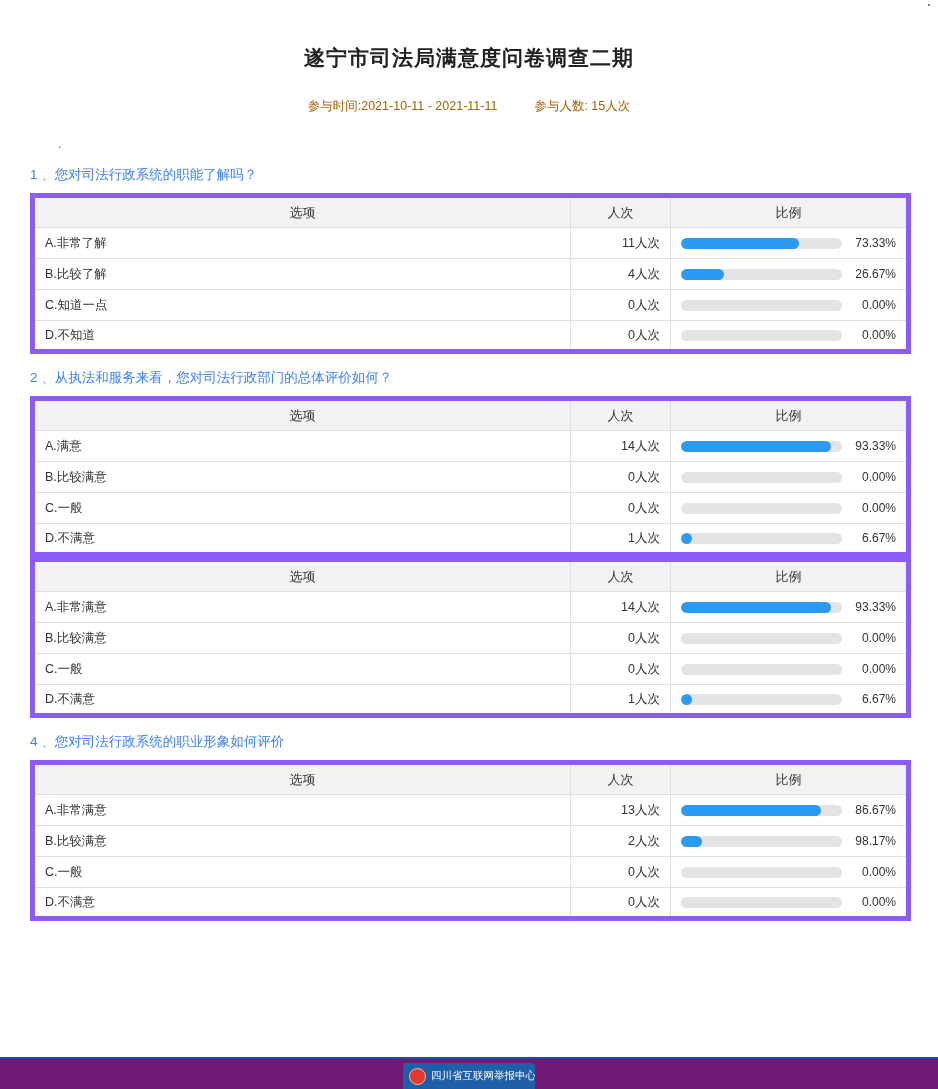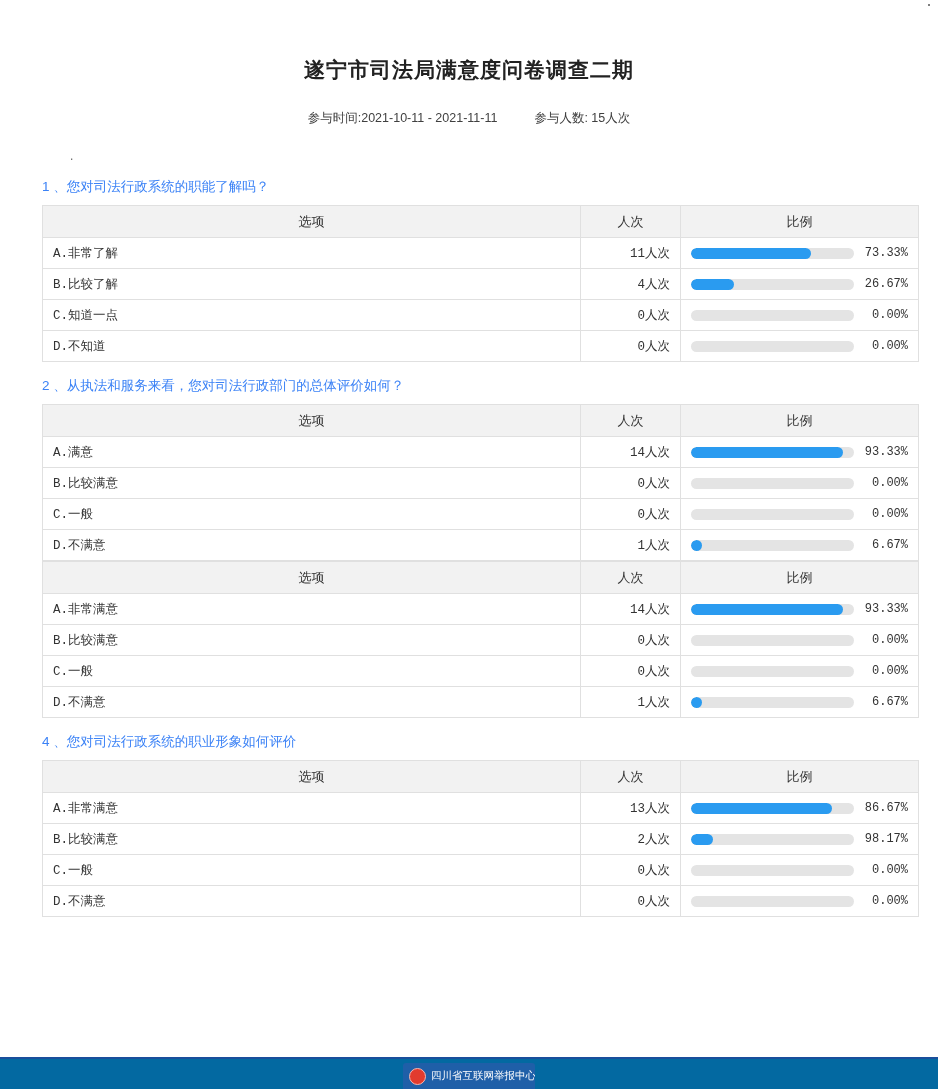--- a/index.html
+++ b/index.html
@@ -20,35 +20,35 @@
     position: absolute;
     top: 4px;
     right: 8px;
     width: 2px;
     height: 2px;
     background: #555;
     border-radius: 50%;
   }
   .page {
     width: 938px;
-    padding: 12px;
+    padding: 0;
   }
   .survey-title {
     text-align: center;
     font-size: 21px;
     font-weight: bold;
     color: #222222;
     padding-top: 44px;
     letter-spacing: 1px;
   }
   .meta-row {
     text-align: center;
     margin-top: 26px;
     font-size: 12.5px;
-    color: #404040;
+    color: #a16207;
   }
   .meta-row span {
     display: inline-block;
   }
   .meta-gap { width: 30px; display: inline-block; }
   .small-dot-row {
     margin-top: 22px;
     padding-left: 58px;
     font-size: 12px;
     color: #666;
@@ -60,22 +60,21 @@
   .question-title {
     font-size: 13.5px;
     color: #3b82f6;
     margin: 14px 0 8px 0;
     line-height: 20px;
   }
   table.result-table {
     width: 749px;
     border-collapse: collapse;
     table-layout: fixed;
-    border: 1px solid #8b5cf6;
-    font-family: Liberation Mono, monospace;
+    border: 5px solid #8b5cf6;
   }
   table.result-table th {
     background: #f2f2f2;
     font-weight: normal;
     font-size: 13px;
     color: #333;
     height: 32px;
     border: 1px solid #e0e0e0;
     text-align: center;
   }
@@ -135,21 +134,21 @@
     text-align: center;
     cursor: pointer;
     font-family: "Liberation Sans", sans-serif;
   }
   .footer {
     position: absolute;
     left: 0;
     bottom: 0;
     width: 938px;
     height: 32px;
-    background: #0369a1;
+    background: #701a75;
     border-top: 2px solid #1a4f9c;
   }
   .footer-badge {
     position: absolute;
     left: 50%;
     transform: translateX(-50%);
     bottom: 0;
     width: 132px;
     height: 26px;
     background: #1f5fa8;

